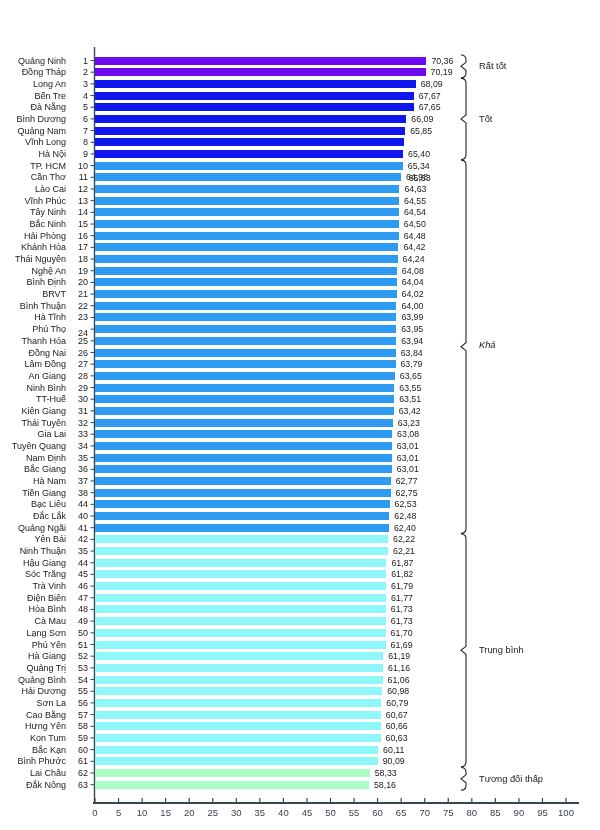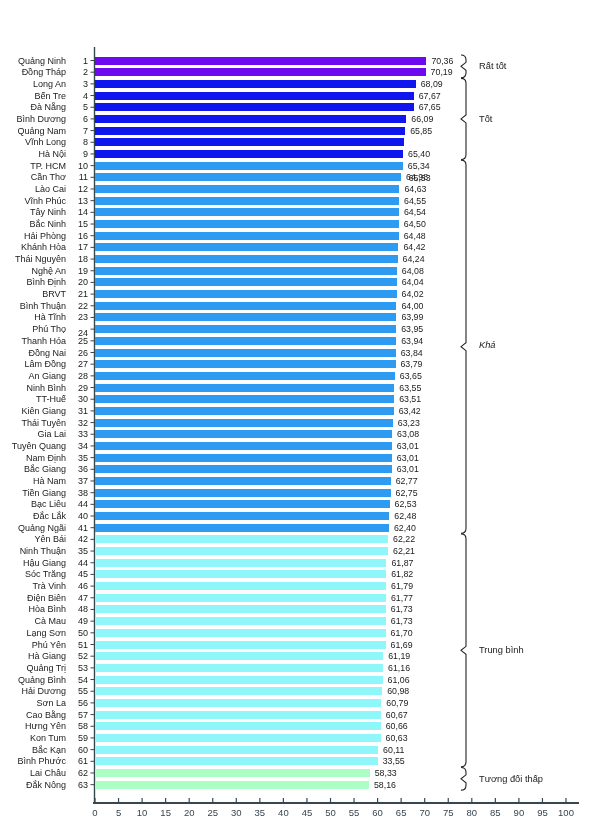--- a/index.html
+++ b/index.html
@@ -348,21 +348,21 @@
       <div class="rank-label" style="top: 737.94px;">59</div>
       <div class="bar" style="left: 95px; top: 737.94px; width: 285.6px; height: 8px; background: rgb(143, 247, 249);"></div>
       <div class="val-label" style="left: 385.567px; top: 737.94px;">60,63</div>
       <div class="prov-label" style="top: 749.62px;">Bắc Kạn</div>
       <div class="rank-label" style="top: 749.62px;">60</div>
       <div class="bar" style="left: 95px; top: 749.62px; width: 283.1px; height: 8px; background: rgb(143, 247, 249);"></div>
       <div class="val-label" style="left: 383.118px; top: 749.62px;">60,11</div>
       <div class="prov-label" style="top: 761.3px;">Bình Phước</div>
       <div class="rank-label" style="top: 761.3px;">61</div>
       <div class="bar" style="left: 95px; top: 761.3px; width: 282.7px; height: 8px; background: rgb(143, 247, 249);"></div>
-      <div class="val-label" style="left: 382.694px; top: 761.3px;">33,55</div>
+      <div class="val-label" style="left: 382.694px; top: 761.3px;">90,09</div>
       <div class="prov-label" style="top: 772.98px;">Lai Châu</div>
       <div class="rank-label" style="top: 772.98px;">62</div>
       <div class="bar" style="left: 95px; top: 772.98px; width: 274.7px; height: 8px; background: rgb(171, 254, 196);"></div>
       <div class="val-label" style="left: 374.734px; top: 772.98px;">58,33</div>
       <div class="prov-label" style="top: 784.66px;">Đắk Nông</div>
       <div class="rank-label" style="top: 784.66px;">63</div>
       <div class="bar" style="left: 95px; top: 784.66px; width: 273.9px; height: 8px; background: rgb(171, 254, 196);"></div>
       <div class="val-label" style="left: 373.934px; top: 784.66px;">58,16</div>
     </div>
   <div id="xlabels">

